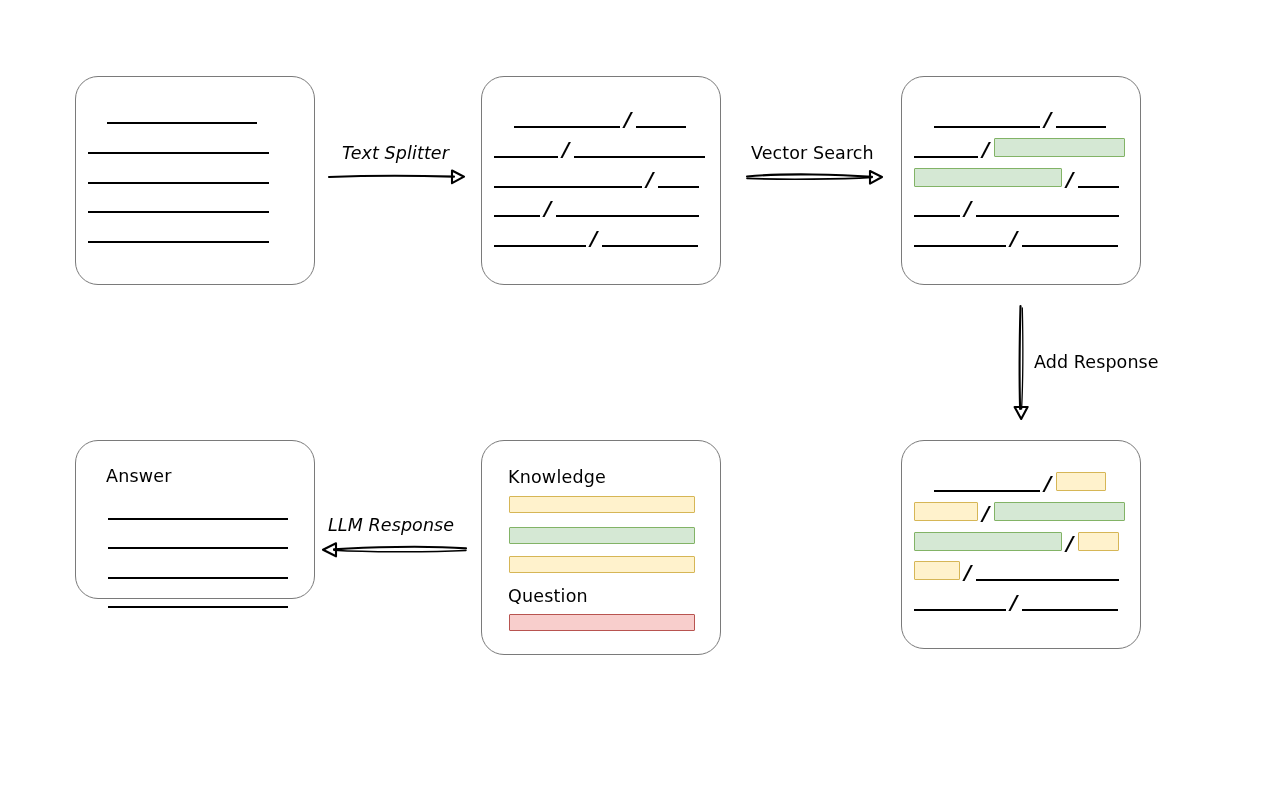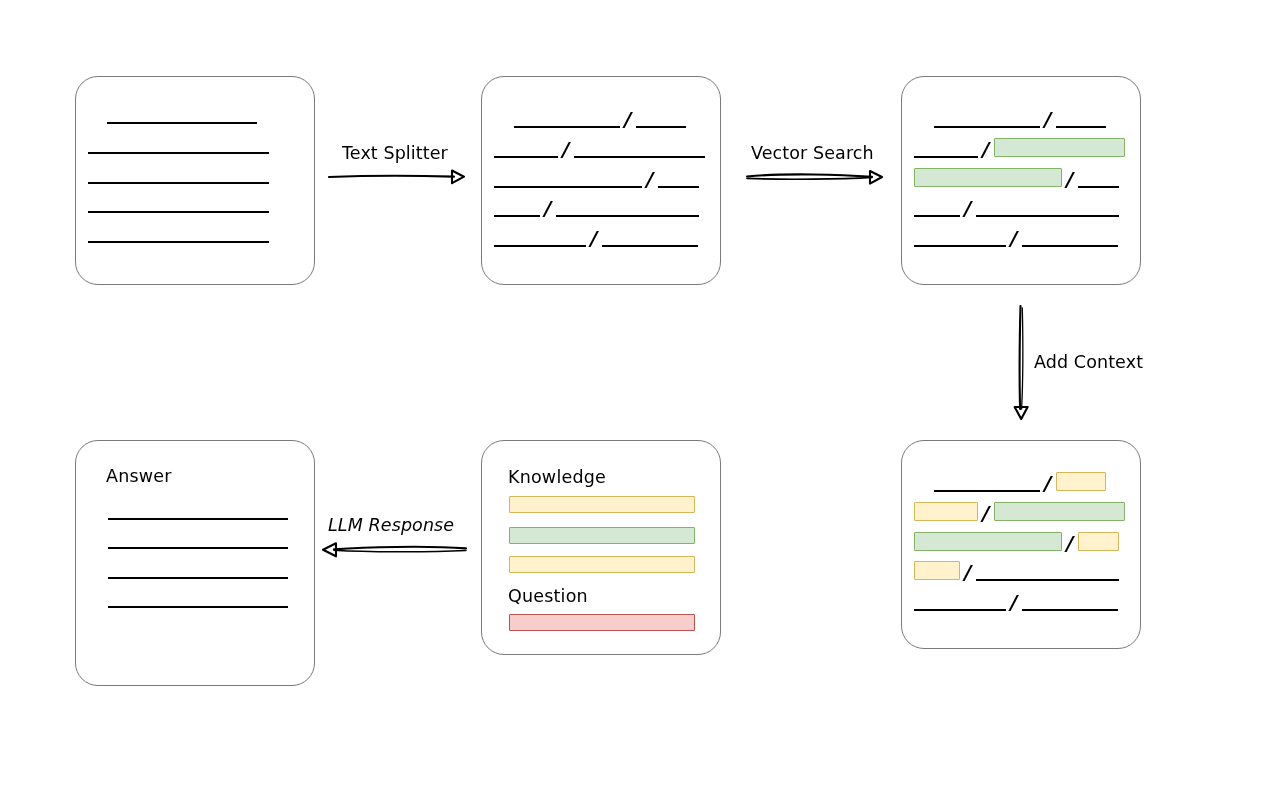--- a/index.html
+++ b/index.html
@@ -236,49 +236,49 @@
 
     <div class="bar yellow" style="left:27px;top:55px;width:186px;height:17px;"></div>
     <div class="bar green" style="left:27px;top:86px;width:186px;height:17px;"></div>
     <div class="bar yellow" style="left:27px;top:115px;width:186px;height:17px;"></div>
 
     <div class="box-label" style="left:26px;top:145px;">Question</div>
 
     <div class="bar red" style="left:27px;top:173px;width:186px;height:17px;"></div>
   </div>
 
-  <div class="doc-box" style="left:75px;top:440px;width:240px;height:246px;">
+  <div class="doc-box" style="left:75px;top:440px;width:240px;height:159px;">
     <div class="box-label" style="left:30px;top:25px;">Answer</div>
     <div class="rows">
       <div class="rule" style="left:32px;top:77px;width:180px;"></div>
       <div class="rule" style="left:32px;top:106px;width:180px;"></div>
       <div class="rule" style="left:32px;top:136px;width:180px;"></div>
       <div class="rule" style="left:32px;top:165px;width:180px;"></div>
     </div>
   </div>
 
-  <div class="arrow-wrap" style="left:328px;top:140px;width:140px;height:50px;">
+  <div class="arrow-wrap" style="left:328px;top:140px;width:140px;height:50px;font-style:italic;">
     <div class="arrow-label" style="left:14px;top:3px;">Text Splitter</div>
     <svg width="140" height="50" viewBox="0 0 140 50">
       <path d="M1,37 C40,35.5 95,35.8 126,36.6" fill="none" stroke="#000" stroke-width="2.1" stroke-linecap="round"></path>
       <path d="M124,30.5 L136,36.7 L124,43.2 Z" fill="none" stroke="#000" stroke-width="2.1" stroke-linejoin="round"></path>
     </svg>
   </div>
 
   <div class="arrow-wrap" style="left:746px;top:140px;width:140px;height:50px;">
     <div class="arrow-label" style="left:5px;top:3px;">Vector Search</div>
     <svg width="140" height="50" viewBox="0 0 140 50">
       <path d="M1,36.5 C40,32.8 95,34.6 126,36.8" fill="none" stroke="#000" stroke-width="2.1" stroke-linecap="round"></path>
       <path d="M1,38.4 C40,39.9 95,39.2 126,37.4" fill="none" stroke="#000" stroke-width="1.6" stroke-linecap="round"></path>
       <path d="M124,31 L136,37 L124,43.6 Z" fill="none" stroke="#000" stroke-width="2.1" stroke-linejoin="round"></path>
     </svg>
   </div>
 
   <div class="arrow-wrap" style="left:1008px;top:305px;width:140px;height:120px;">
-    <div class="arrow-label" style="left:26px;top:47px;">Add Context</div>
+    <div class="arrow-label" style="left:26px;top:47px;">Add Response</div>
     <svg width="140" height="120" viewBox="0 0 140 120">
       <path d="M12.5,1 C11.6,35 11.3,75 12.1,104" fill="none" stroke="#000" stroke-width="2.1" stroke-linecap="round"></path>
       <path d="M14.3,3 C15.1,36 15.0,76 13.6,104" fill="none" stroke="#000" stroke-width="1.3" stroke-linecap="round"></path>
       <path d="M6.6,102 L13.2,114 L19.6,102 Z" fill="none" stroke="#000" stroke-width="2.1" stroke-linejoin="round"></path>
     </svg>
   </div>
 
 
   <div class="arrow-wrap" style="left:320px;top:513px;width:150px;height:50px;font-style:italic;">
     <div class="arrow-label" style="left:8px;top:2px;">LLM Response</div>

